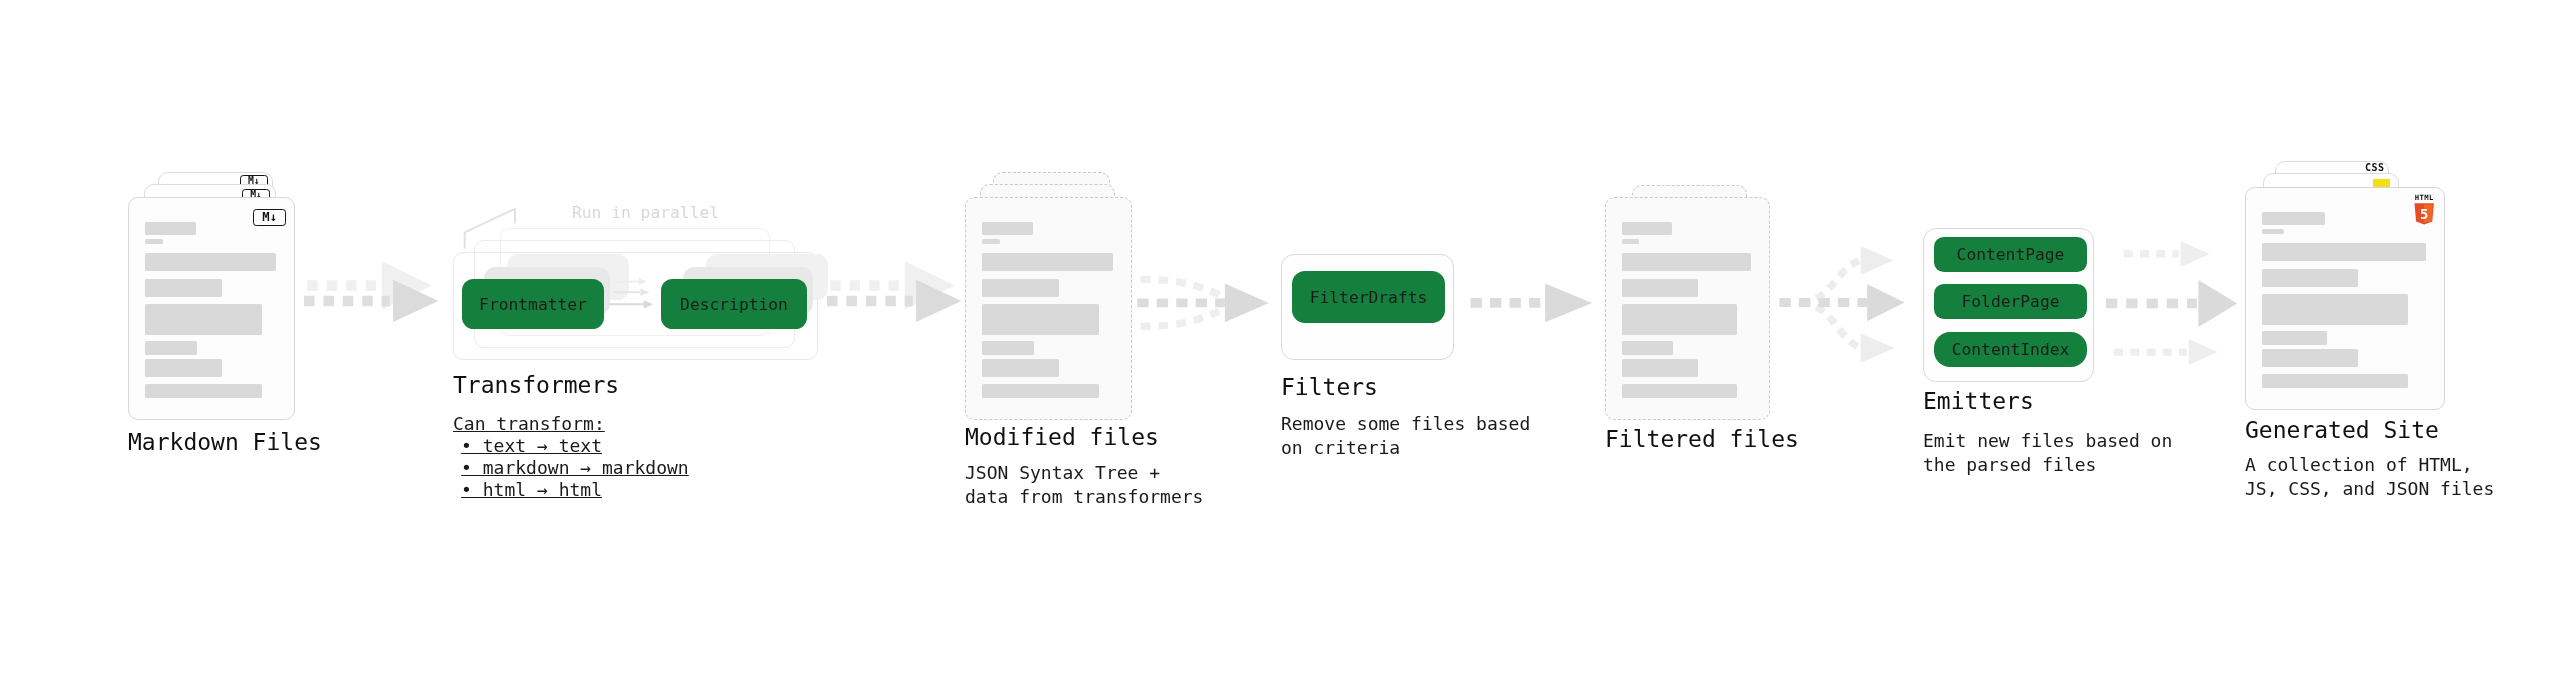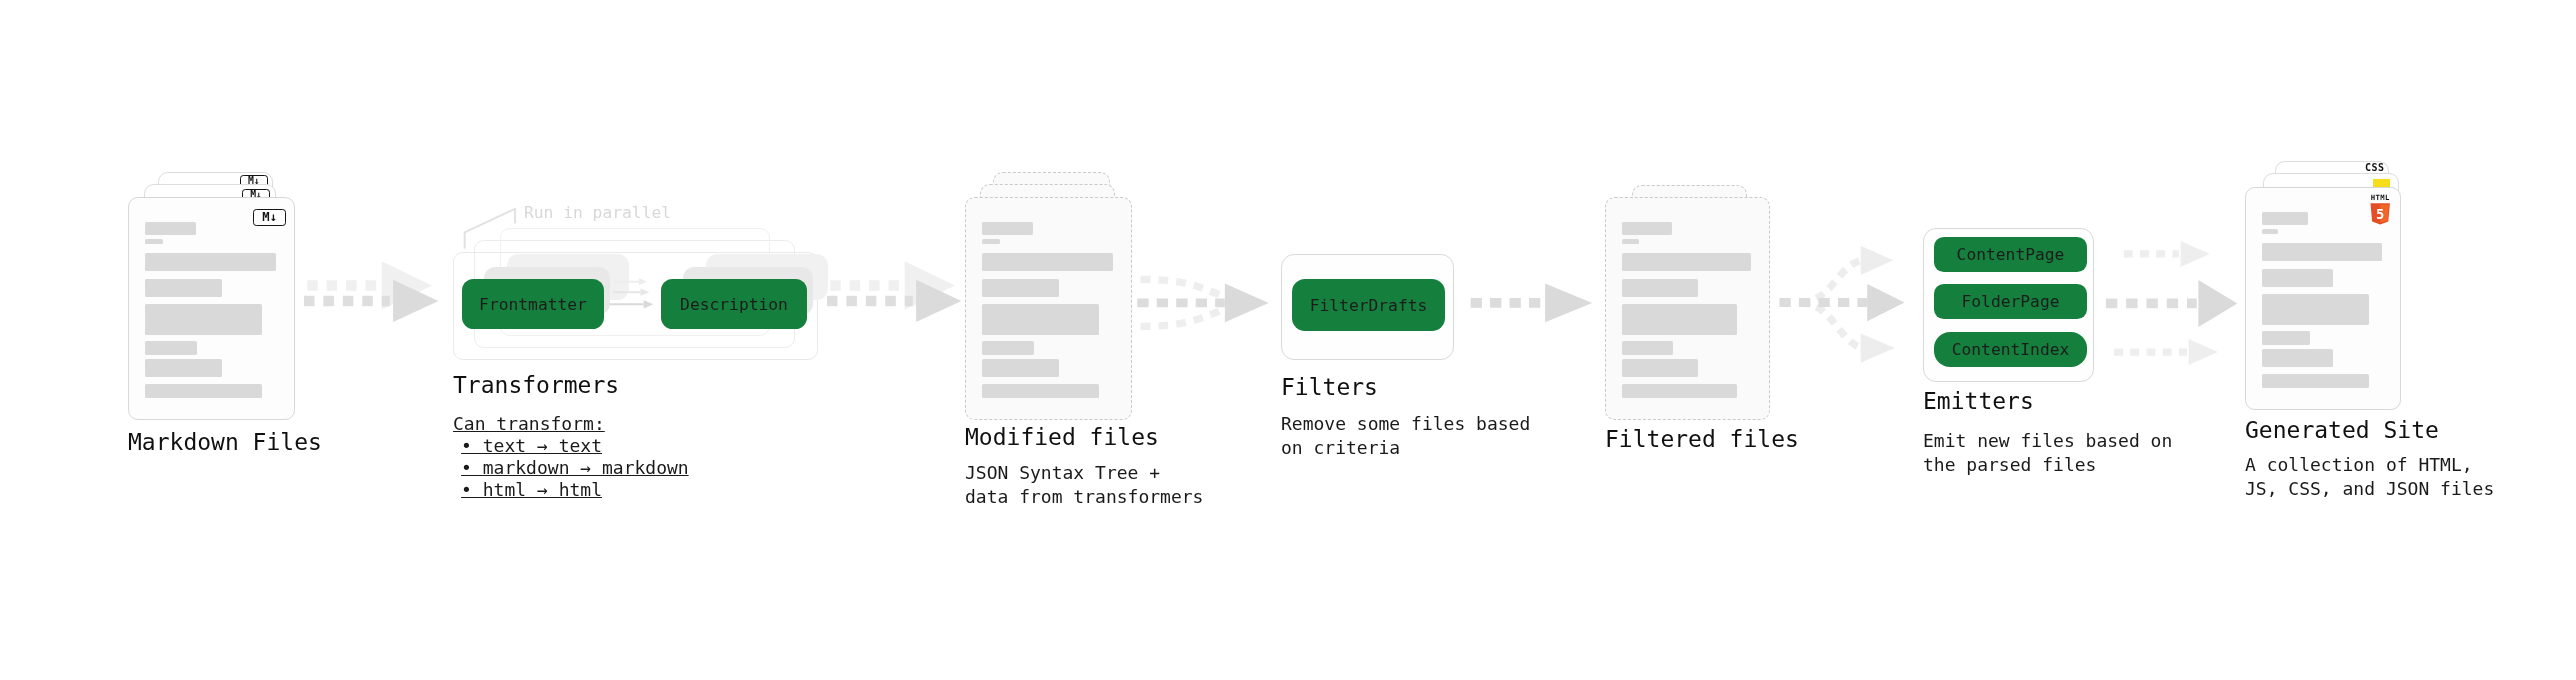--- a/index.html
+++ b/index.html
@@ -26,21 +26,21 @@
     font-size:16.3px;color:#1c1c1c;box-sizing:border-box;}
   .chip.ghost1{background:#e8e8e8;}
   .chip.ghost2{background:#f1f1f1;}
   
   .panel-card{position:absolute;background:#fefefe;border:1.6px solid #d9d9d9;border-radius:13px;box-sizing:border-box;}
   
   .stage-title{position:absolute;font-size:23px;font-weight:500;line-height:24.4px;color:#101010;white-space:nowrap;}
   .desc{position:absolute;font-size:18px;line-height:23.6px;color:#1a1a1a;white-space:nowrap;}
   .desc.tight{line-height:22px;}
   .desc .indent{padding-left:8.1px;}
-  .annotation{position:absolute;font-size:16.3px;color:#d8d8d8;white-space:nowrap;}
+  .annotation{position:absolute;font-size:16.3px;color:#d8d8d8;white-space:nowrap;margin-left:48px;}
   
   .css-badge{position:absolute;width:18px;text-align:center;}
   .css-badge .css-word{font-size:10px;font-weight:bold;color:#111;line-height:6.5px;letter-spacing:0.4px;}
   .css-badge .css-bar{height:2.4px;background:#2964f2;margin-top:0.8px;border-radius:0.8px;}
   .js-badge{position:absolute;background:#f5de19;width:17px;height:13px;}
   svg{display:block;}
 </style>
 </head>
 <body>
 
@@ -142,21 +142,21 @@
 
   <svg class="abs" style="left:1134px;top:268px;" width="142" height="73" viewBox="0 0 175 90">
     <path d="M8,14 C60,14 80,22 112,36" fill="none" stroke="#eeeeee" stroke-width="9" stroke-dasharray="12 10"></path>
     <path d="M8,72 C60,72 80,64 112,50" fill="none" stroke="#eeeeee" stroke-width="9" stroke-dasharray="12 10"></path>
     <line x1="4" y1="43" x2="112" y2="43" stroke="#dcdcdc" stroke-width="11" stroke-dasharray="14 10"></line>
     <polygon points="112,19 166,43 112,67" fill="#dadada"></polygon>
   </svg>
 
   <section>
     <div class="panel-card" style="left:1281px;top:254px;width:173px;height:106px;"></div>
-    <div class="chip" style="left:1292px;top:279px;width:153px;height:52px;border-radius:13px;">FilterDrafts</div>
+    <div class="chip" style="left:1292px;top:271px;width:153px;height:52px;border-radius:13px;">FilterDrafts</div>
     <div class="stage-title" style="left:1281px;top:375px;">Filters</div>
     <div class="desc" style="left:1281px;top:412px;">
       <div>Remove some files based</div>
       <div>on criteria</div>
     </div>
   </section>
 
   <svg class="abs" style="left:1469px;top:272px;" width="128" height="65" viewBox="0 0 158 80">
     <line x1="2" y1="38" x2="92" y2="38" stroke="#dcdcdc" stroke-width="12" stroke-dasharray="14 10"></line>
     <polygon points="94,14 152,38 94,62" fill="#dadada"></polygon>
@@ -212,21 +212,21 @@
   <section>
     <div class="doc-card back" style="left:2275px;top:161px;width:114px;height:223px;">
       <div class="css-badge" style="right:4.9px;top:3.3px;">
         <div class="css-word">CSS</div>
         <div class="css-bar"></div>
       </div>
     </div>
     <div class="doc-card back" style="left:2263px;top:173px;width:136px;height:223px;">
       <div class="js-badge" style="right:8.1px;top:4.9px;"></div>
     </div>
-    <div class="doc-card" style="left:2245px;top:187px;width:156px;height:223px;">
+    <div class="doc-card" style="left:2245px;top:187px;width:200px;height:223px;">
       <svg class="abs" style="right:8.1px;top:4.1px;" width="24.4" height="34" viewBox="0 0 30 42">
         <text x="15" y="10" text-anchor="middle" font-size="9" font-weight="bold" fill="#111" letter-spacing="0.5">HTML</text>
         <polygon points="3,14 27,14 25,36.5 15,40 5,36.5" fill="#e44d26"></polygon>
         <polygon points="15,15.5 25.7,15.5 24.1,35.3 15,38.3" fill="#f16529"></polygon>
         <text x="15" y="33" text-anchor="middle" font-size="17" font-weight="bold" fill="#ffffff">5</text>
       </svg>
       <div class="doc-body">
           <div class="skel" style="width: 38%; height: 13px; margin-top: 0px;"></div>
           <div class="skel" style="width: 13%; height: 5.7px; margin-top: 4.1px;"></div>
           <div class="skel" style="width: 99%; height: 18px; margin-top: 9px;"></div>

